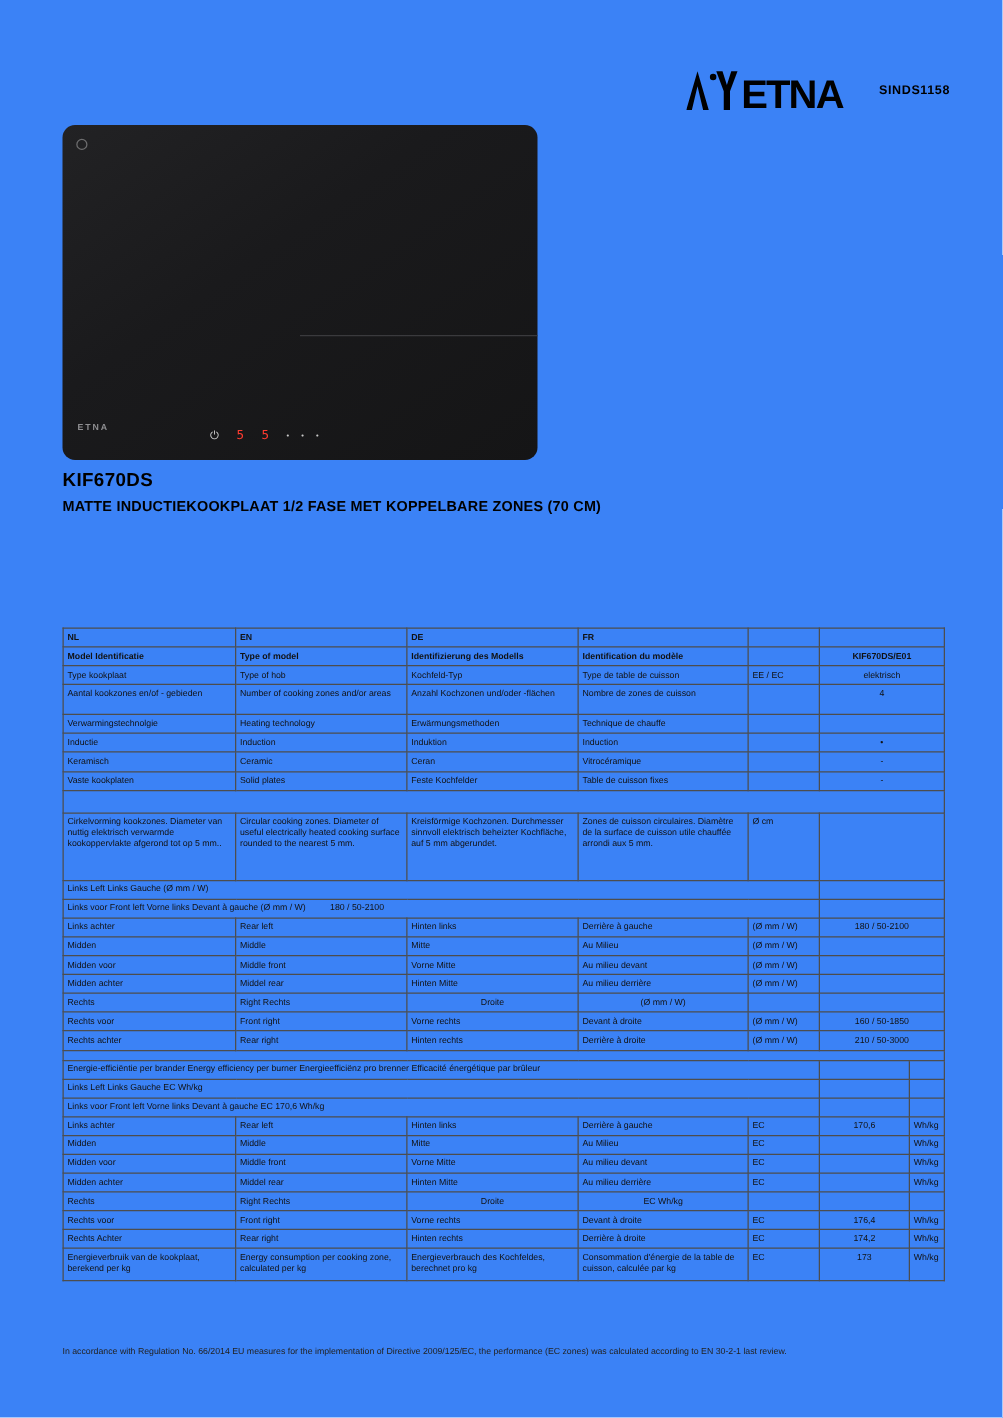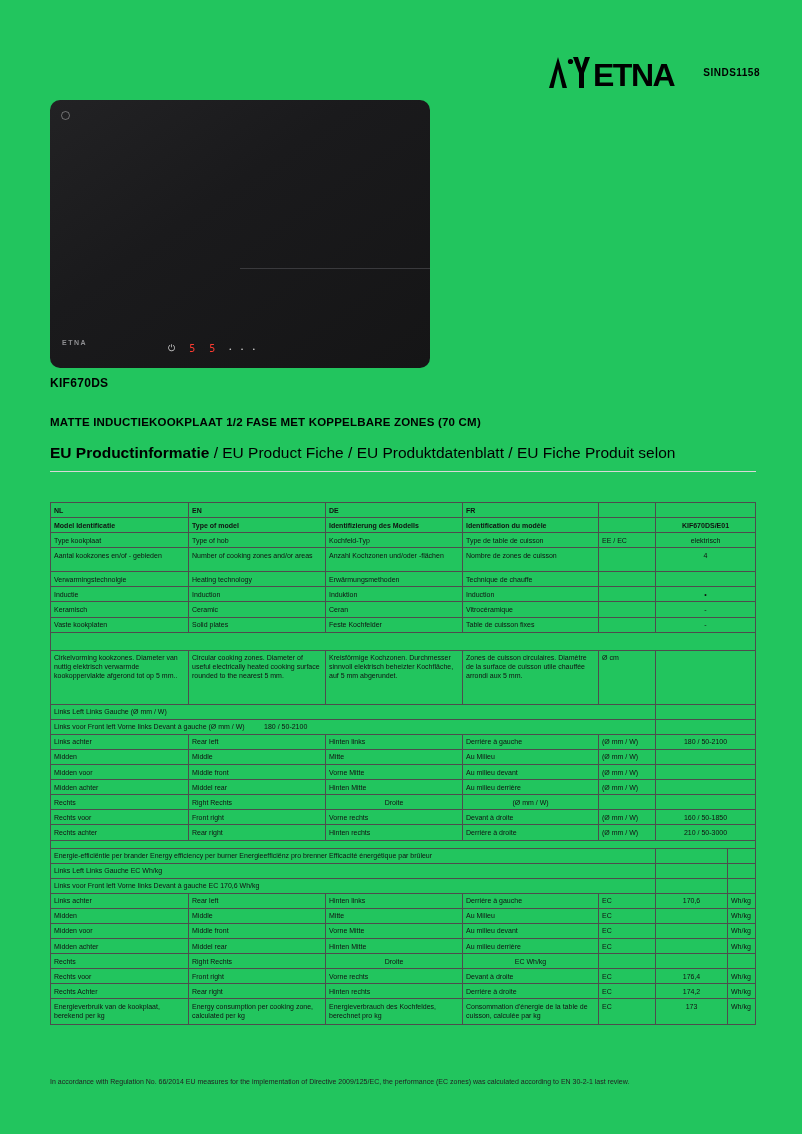--- a/index.html
+++ b/index.html
@@ -1,37 +1,37 @@
 <!DOCTYPE html>
 <html><head>
 <meta charset="utf-8">
 <style>
   * { margin:0; padding:0; box-sizing:border-box; }
   html,body { background:#ffffff; }
   body { font-family:"Liberation Sans", sans-serif; }
-  .page { position:relative; width:802px; height:1134px; background:#22c55e; overflow:hidden; }
+  .page { position:relative; width:802px; height:1134px; background:#3b82f6; overflow:hidden; }
 
   
   .brand { position:absolute; top:55px; right:42px; display:flex; align-items:center; }
   .brand-tagline { display:flex; flex-direction:row; margin-left:8px; font-weight:bold; font-size:10px; line-height:1.1; color:#000; letter-spacing:.5px; }
 
   
   .hob { position:absolute; top:100px; left:50px; width:380px; height:268px; border-radius:10px;
          background:linear-gradient(145deg,#222224 0%,#1a1a1c 40%,#151516 100%); }
   .hob-mark { position:absolute; top:11px; left:11px; width:9px; height:9px; border:1px solid rgba(255,255,255,.35); border-radius:50%; }
   .hob-divider { position:absolute; top:168px; right:0; width:190px; height:1px; background:#3a3a3d; }
   .hob-logo { position:absolute; bottom:22px; left:12px; color:#8f8f92; font-size:7px; font-weight:bold; letter-spacing:1.5px; }
   .hob-controls { position:absolute; bottom:14px; left:118px; display:flex; align-items:center; gap:14px; }
   .ctl-power { color:#d0d0d0; font-size:9px; }
   .ctl-digit { color:#ff3b30; font-size:10px; font-family:"DejaVu Sans Mono", monospace; }
   .ctl-dots { color:#c9c9c9; font-size:6px; letter-spacing:4px; }
 
   
-  .model { position:absolute; top:376px; left:50px; font-size:12px; font-weight:bold; color:#000; letter-spacing:.3px; }
-  .subtitle { position:absolute; top:416px; left:50px; font-size:11.5px; font-weight:bold; color:#000; letter-spacing:.2px; }
+  .model { position:absolute; top:376px; left:50px; font-size:15px; font-weight:bold; color:#000; letter-spacing:.3px; }
+  .subtitle { position:absolute; top:400px; left:50px; font-size:11.5px; font-weight:bold; color:#000; letter-spacing:.2px; }
   .heading { position:absolute; top:444px; left:50px; width:706px; font-size:15.5px; font-weight:normal; color:#000;
              padding-bottom:9px; border-bottom:1px solid #d8d8d8; }
   .heading .hb { font-weight:bold; }
 
   
   .fiche { position:absolute; top:502px; left:50px; width:705px; border-collapse:collapse; table-layout:fixed; }
   .fiche td { border:1px solid #4d4d4d; padding:2.5px 3px; font-size:7px; line-height:1.3; vertical-align:top;
               color:#111; overflow:hidden; word-wrap:break-word; }
   .fiche td.c { text-align:center; }
   .fiche td.b { font-weight:bold; }
@@ -65,21 +65,20 @@
       <span class="ctl-digit">5</span>
       <span class="ctl-digit">5</span>
       <span class="ctl-dots">• • •</span>
     </div>
   </div>
 
   <h1 class="model">KIF670DS</h1>
 
   <h2 class="subtitle">MATTE INDUCTIEKOOKPLAAT 1/2 FASE MET KOPPELBARE ZONES (70 CM)</h2>
 
-  <h3 class="heading"><span class="hb">EU Productinformatie</span><span> / EU Product Fiche / EU Produktdatenblatt / EU Fiche Produit selon</span></h3>
 
   <table class="fiche">
     <colgroup id="cols">
         <col style="width: 138px;">
         <col style="width: 137px;">
         <col style="width: 137px;">
         <col style="width: 136px;">
         <col style="width: 57px;">
         <col style="width: 72px;">
         <col style="width: 28px;">

